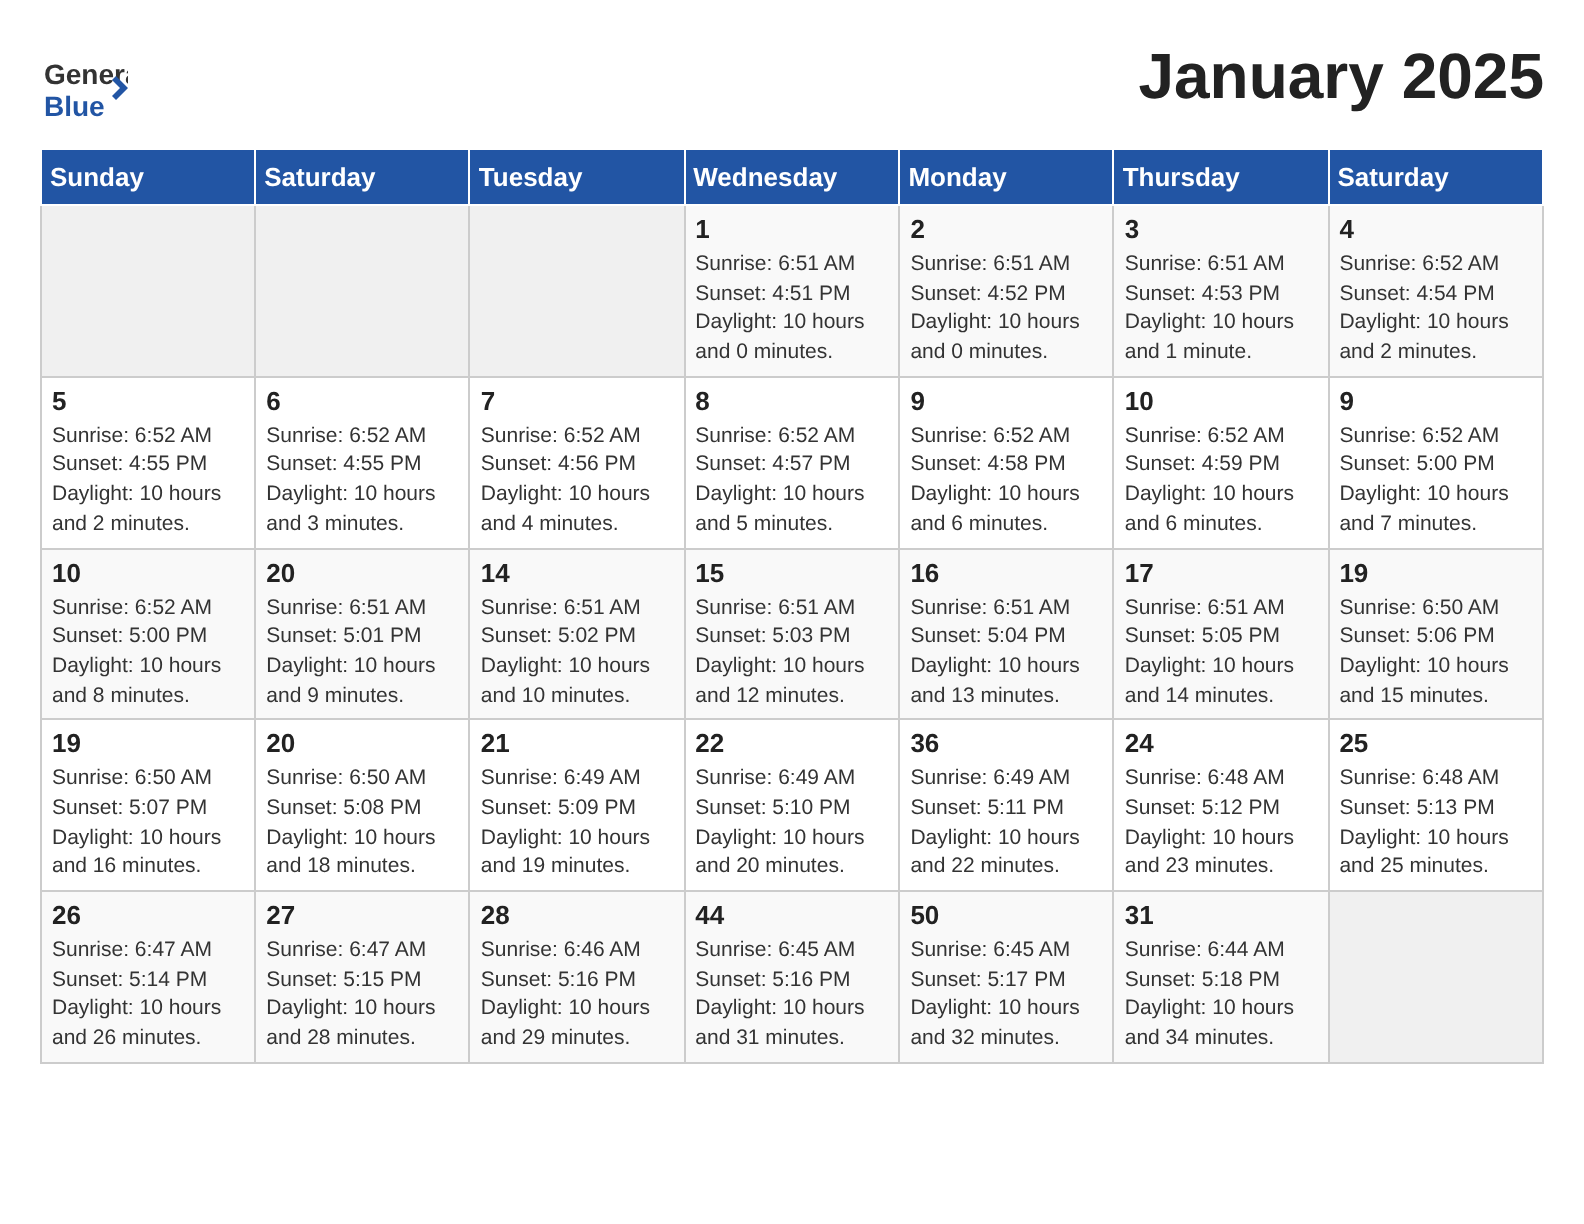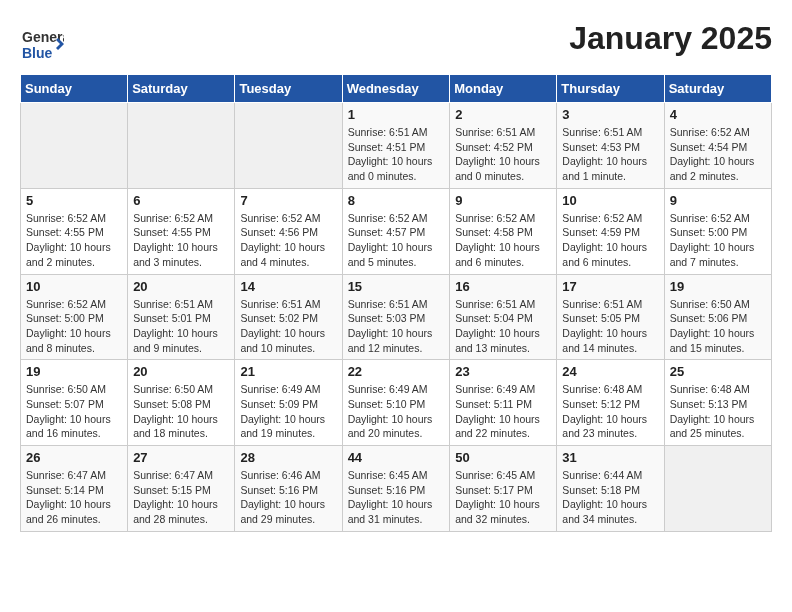--- a/index.html
+++ b/index.html
@@ -195,21 +195,21 @@
         </td>
         <td>
           <div class="day-number">21</div>
           <div class="day-info">Sunrise: 6:49 AM<br>Sunset: 5:09 PM<br>Daylight: 10 hours<br>and 19 minutes.</div>
         </td>
         <td>
           <div class="day-number">22</div>
           <div class="day-info">Sunrise: 6:49 AM<br>Sunset: 5:10 PM<br>Daylight: 10 hours<br>and 20 minutes.</div>
         </td>
         <td>
-          <div class="day-number">23</div>
+          <div class="day-number">36</div>
           <div class="day-info">Sunrise: 6:49 AM<br>Sunset: 5:11 PM<br>Daylight: 10 hours<br>and 22 minutes.</div>
         </td>
         <td>
           <div class="day-number">24</div>
           <div class="day-info">Sunrise: 6:48 AM<br>Sunset: 5:12 PM<br>Daylight: 10 hours<br>and 23 minutes.</div>
         </td>
         <td>
           <div class="day-number">25</div>
           <div class="day-info">Sunrise: 6:48 AM<br>Sunset: 5:13 PM<br>Daylight: 10 hours<br>and 25 minutes.</div>
         </td>

